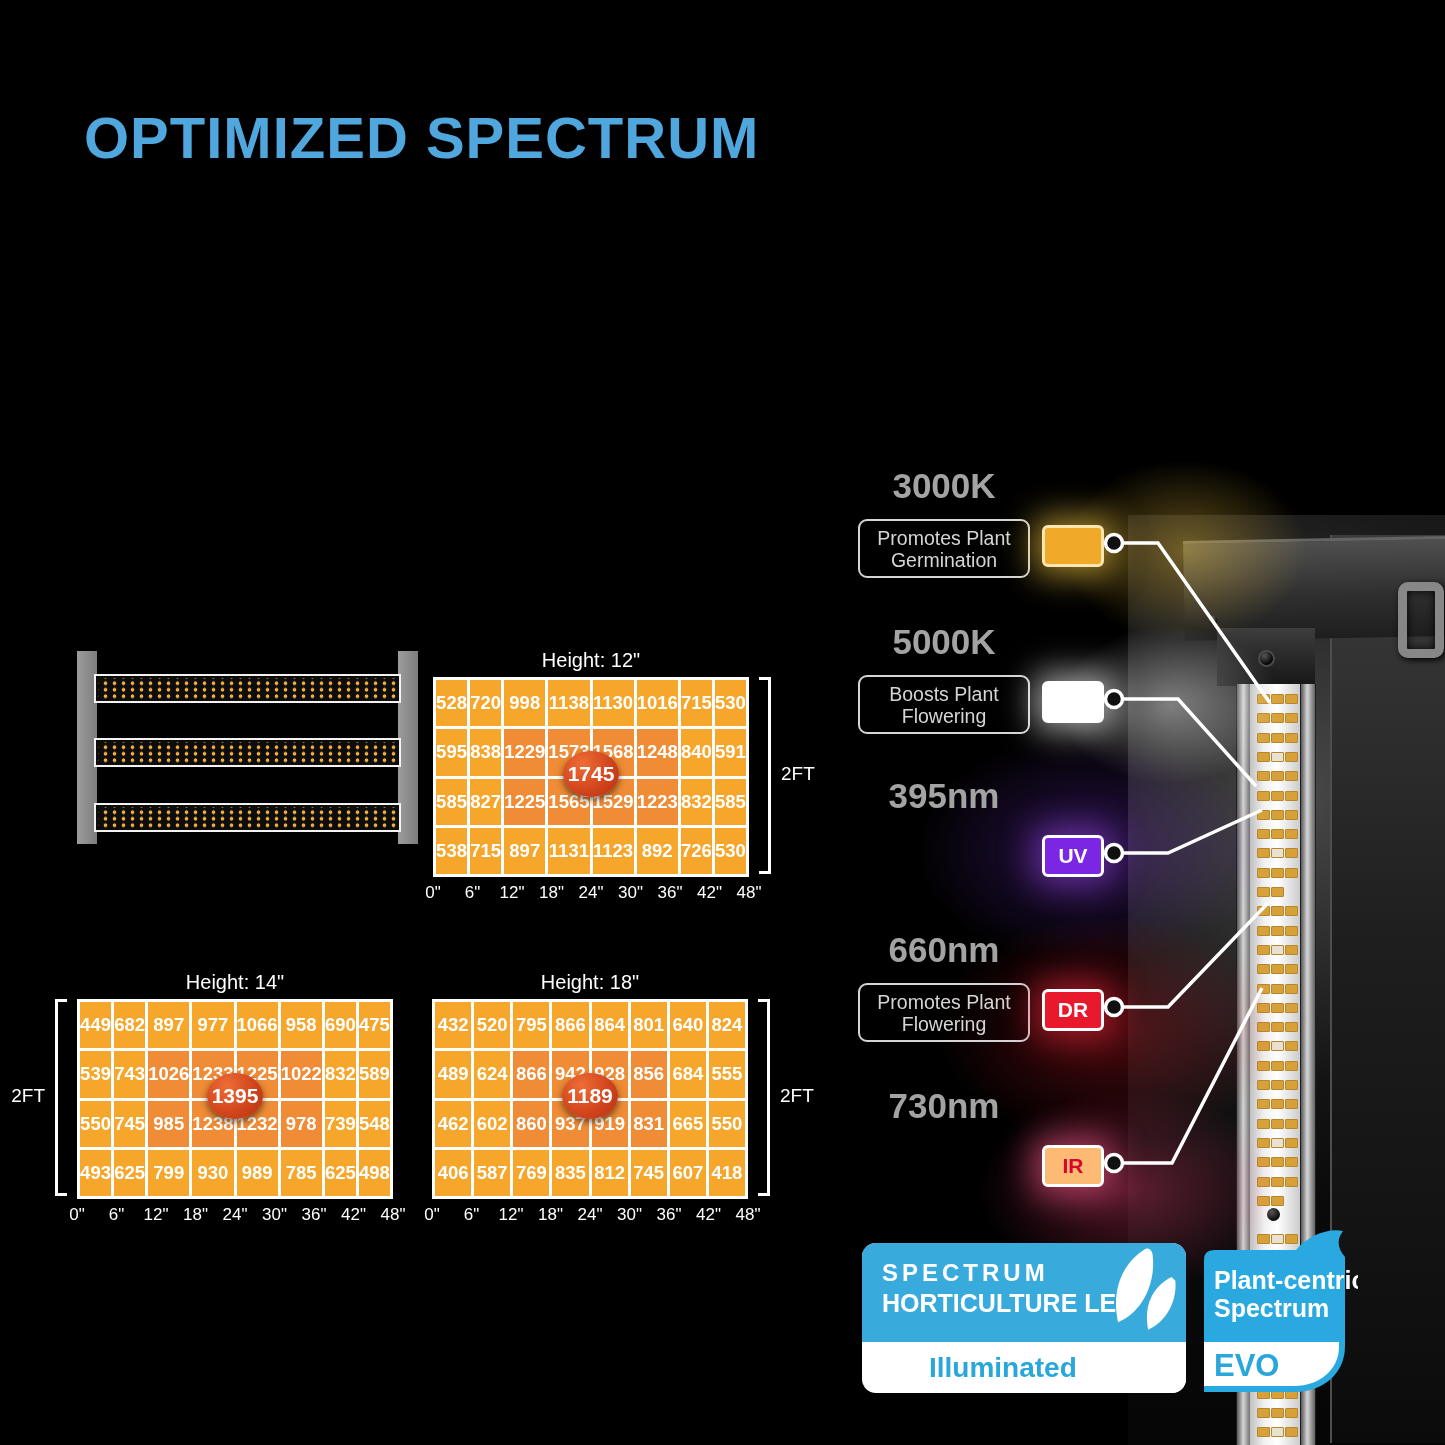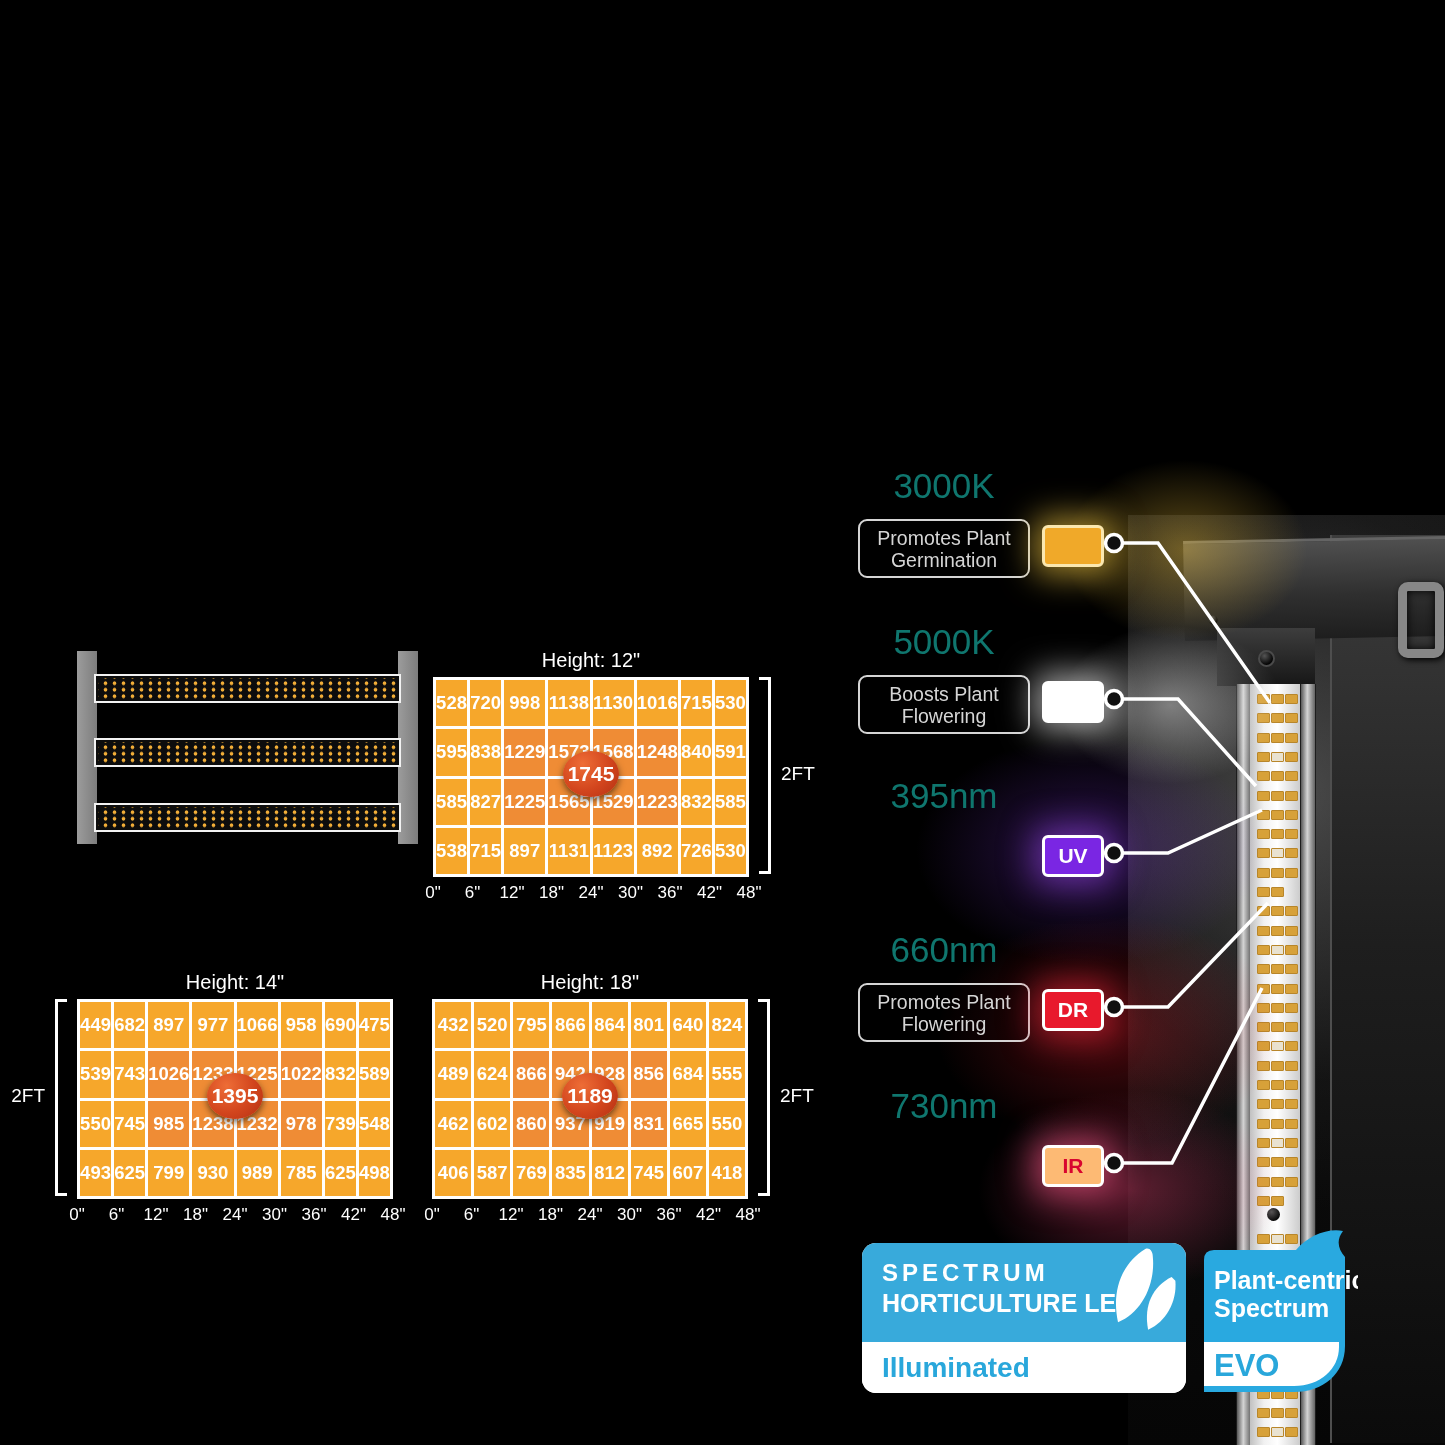--- a/index.html
+++ b/index.html
@@ -50,21 +50,21 @@
   .glow-uv{left:855px;top:695px;width:470px;height:310px;
     background:radial-gradient(closest-side,rgba(125,55,215,.34),rgba(125,55,215,0) 74%);}
   .glow-dr{left:875px;top:875px;width:470px;height:310px;
     background:radial-gradient(closest-side,rgba(225,30,45,.33),rgba(225,30,45,0) 74%);}
   .glow-ir{left:925px;top:1055px;width:410px;height:270px;
     background:radial-gradient(closest-side,rgba(255,70,125,.34),rgba(255,70,125,0) 74%);}
 
   
   .callout{position:absolute;left:858px;width:172px;z-index:4;text-align:center;}
   .co-0{top:466px}.co-1{top:622px}.co-2{top:776px}.co-3{top:930px}.co-4{top:1086px}
-  .co-heading{font-size:35px;font-weight:normal;color:#0f766e;margin-bottom:13px;}
+  .co-heading{font-size:35px;font-weight:bold;color:#a3a3a3;margin-bottom:13px;}
   .co-box{border:2.5px solid #d5d5d5;border-radius:9px;height:55px;display:flex;flex-direction:column;
           justify-content:center;color:#d5d5d5;font-size:19.5px;line-height:22px;
           background:rgba(0,0,0,.25);}
   .chip{position:absolute;left:184px;top:59px;width:56px;height:36px;border-radius:6px;
         border:3px solid #fff;display:flex;align-items:center;justify-content:center;
         font-weight:bold;font-size:21px;box-shadow:0 0 30px 8px rgba(255,255,255,.3);}
   #connectors{position:absolute;left:0;top:0;z-index:5;pointer-events:none;}
 
   
   .coverage{position:absolute;left:75px;top:649px;width:345px;z-index:2;}
@@ -109,32 +109,33 @@
 
   
   .samsung-badge{position:absolute;left:862px;top:1243px;width:324px;height:150px;z-index:6;
                  border-radius:14px;overflow:hidden;background:#fff;}
   .sb-top{position:relative;height:99px;background:#38AADB;}
   .sb-brand{position:absolute;left:20px;top:16px;font-size:24px;font-weight:bold;color:#fff;
             letter-spacing:4px;}
   .sb-line{position:absolute;left:20px;top:46px;font-size:25px;font-weight:bold;color:#fff;}
   .sb-leaves{position:absolute;right:4px;top:4px;}
   .sb-footer{height:51px;display:flex;align-items:center;padding-left:20px;font-size:28px;
-             font-weight:bold;color:#29A7DB;background:#fff;}
+             font-weight:bold;color:#29A7DB;background:#fff;margin-left:47px;}
   .evo-badge{position:absolute;left:1196px;top:1226px;z-index:6;}
   .evo-t1,.evo-t2{font-size:25px;font-weight:bold;fill:#fff;
                   font-family:"Liberation Sans",sans-serif;}
   .evo-footer{font-size:31px;font-weight:bold;fill:#29A7DB;
               font-family:"Liberation Sans",sans-serif;}
 </style>
 </head>
 <body>
 
 <div class="canvas">
 
+  <div class="page-title">OPTIMIZED SPECTRUM</div>
 
   <div class="photo-bg"></div>
   <div class="photo-panel"></div>
   <div class="housing">
     <div class="housing-screw"></div>
   </div>
   <div class="hook"></div>
   <div class="bar-cap">
     <div class="cap-screw"></div>
   </div>

